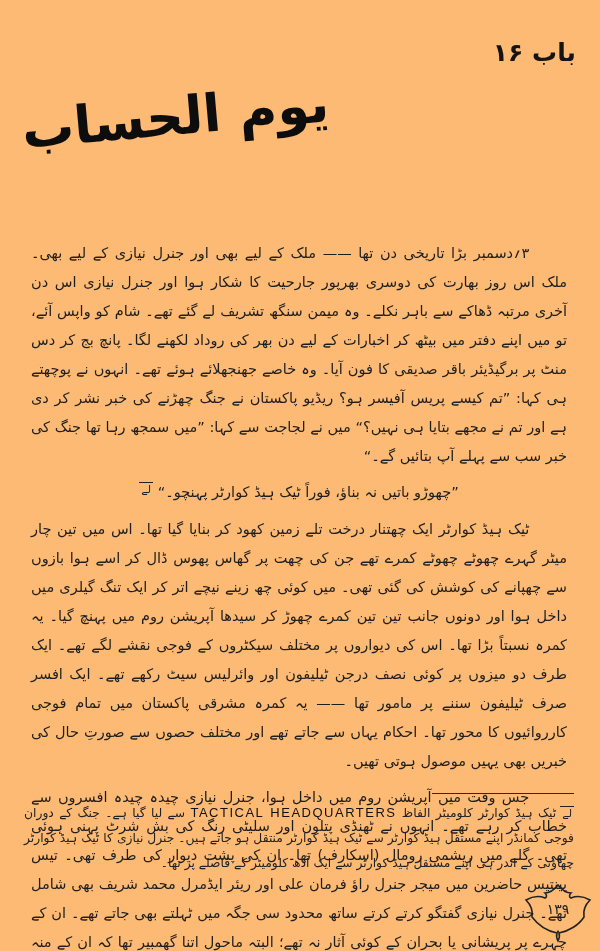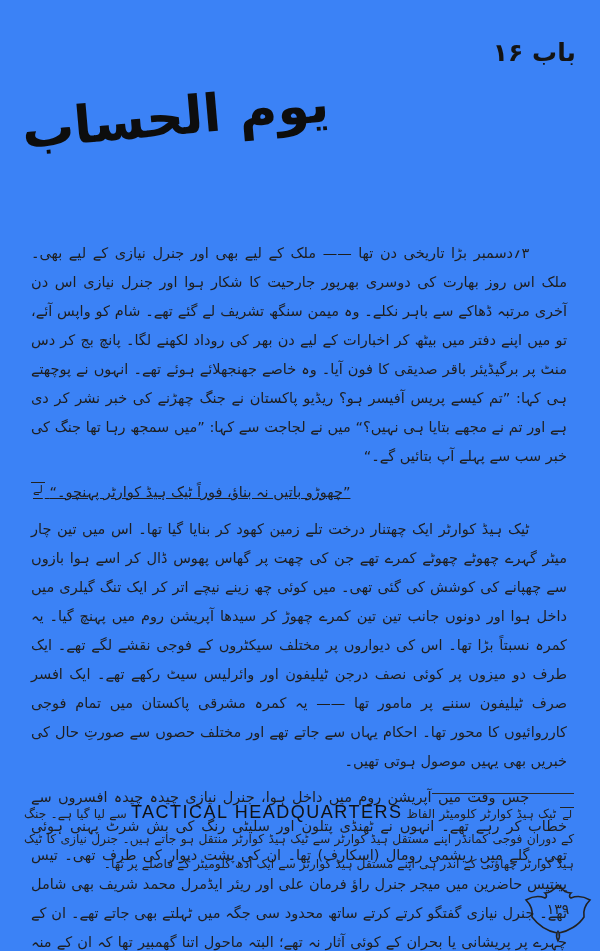--- a/index.html
+++ b/index.html
@@ -6,21 +6,21 @@
   body{
     width:600px;height:951px;
     background:#ffffff;
     font-family:"DejaVu Sans",sans-serif;
     color:#1b1b1b;
     position:relative;
     overflow:hidden;
   }
   .page{
     position:absolute;inset:0;
-    background:#3b82f6;
+    background:#fdba74;
   }
   .chapter-label{
     position:absolute;
     top:38px;right:24px;
     font-size:25px;
     font-weight:bold;
     color:#141414;
     letter-spacing:1px;
   }
   .big-title{
@@ -43,22 +43,21 @@
     font-size:14.5px;
     line-height:29px;
     color:#1e1e1e;
   }
   .body-text p{margin:7px;}
   .para{text-indent:2.6em;}
   .para + .para{margin-top:2px;}
   .quote-line{
     margin:2px 4.5em 4px 0;
     text-indent:0;
-    text-align:left;
-    text-decoration:underline;
+    text-align:center;
   }
   .fn-ref{
     font-size:11px;
     position:relative;top:-4px;
     border-top:1px solid #222;
     padding:0 2px;
   }
   .footnote-area{
     position:absolute;
     right:26px;left:24px;
@@ -79,21 +78,21 @@
     color:#222;
   }
   .footnote-text .marker{
     font-size:11px;
     border-top:1px solid #222;
     padding:0 2px;
     margin-left:4px;
   }
   .latin-embed{
     font-family:"Liberation Sans",sans-serif;
-    font-size:18px;
+    font-size:13px;
     letter-spacing:1.5px;
     font-weight:500;
     color:#111;
     direction:ltr;
     unicode-bidi:embed;
   }
   .page-number-wrap{
     position:absolute;
     bottom:8px;left:0;right:0;
     display:flex;justify-content:flex-start;padding-left:20px;

